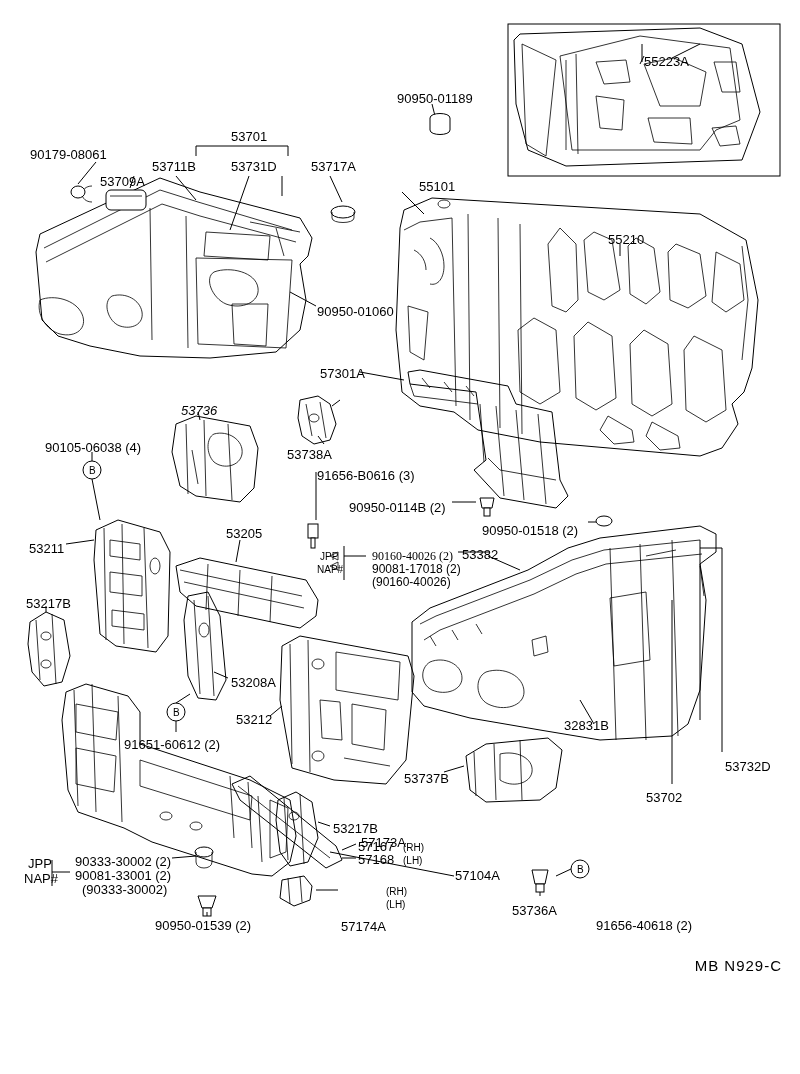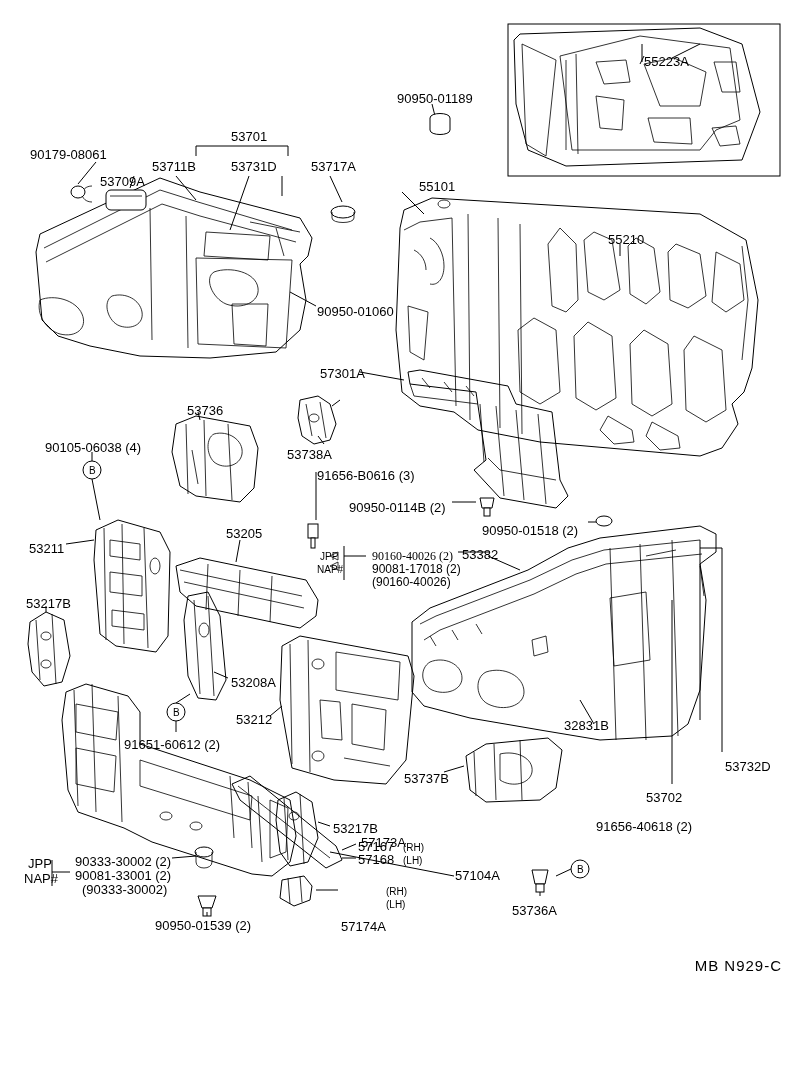--- a/index.html
+++ b/index.html
@@ -359,21 +359,21 @@
 <div class="lbl" style="left: 30px; top: 148px;">90179-08061</div>
 <div class="lbl" style="left: 231px; top: 130px;">53701</div>
 <div class="lbl" style="left: 152px; top: 160px;">53711B</div>
 <div class="lbl" style="left: 231px; top: 160px;">53731D</div>
 <div class="lbl" style="left: 311px; top: 160px;">53717A</div>
 <div class="lbl" style="left: 100px; top: 175px;">53709A</div>
 <div class="lbl" style="left: 383px; top: 180px; margin-left: 36px;">55101</div>
 <div class="lbl" style="left: 608px; top: 233px;">55210</div>
 <div class="lbl" style="left: 317px; top: 305px;">90950-01060</div>
 <div class="lbl" style="left: 320px; top: 367px;">57301A</div>
-<div class="lbl" style="left: 187px; top: 404px;">53736</div>
+<div class="lbl" style="left: 181px; top: 404px; font-style: italic;">53736</div>
 <div class="lbl" style="left: 287px; top: 448px;">53738A</div>
 <div class="lbl" style="left: 45px; top: 441px;">90105-06038 (4)</div>
 <div class="lbl" style="left: 317px; top: 469px;">91656-B0616 (3)</div>
 <div class="lbl" style="left: 349px; top: 501px;">90950-0114B (2)</div>
 <div class="lbl" style="left: 482px; top: 524px;">90950-01518 (2)</div>
 <div class="lbl" style="left: 226px; top: 527px;">53205</div>
 <div class="lbl" style="left: 29px; top: 542px;">53211</div>
 <div class="lbl" style="left: 462px; top: 548px;">53382</div>
 <div class="lbl sm" style="left: 320px; top: 550px;">JPP</div>
 <div class="lbl sm" style="left: 317px; top: 563px;">NAP#</div>
@@ -387,21 +387,21 @@
 <div class="lbl" style="left: 564px; top: 719px;">32831B</div>
 <div class="lbl" style="left: 725px; top: 760px;">53732D</div>
 <div class="lbl" style="left: 646px; top: 791px;">53702</div>
 <div class="lbl" style="left: 404px; top: 772px;">53737B</div>
 <div class="lbl" style="left: 333px; top: 822px;">53217B</div>
 <div class="lbl" style="left: 358px; top: 840px;">57167</div>
 <div class="lbl sm" style="left: 403px; top: 841px;">(RH)</div>
 <div class="lbl" style="left: 358px; top: 853px;">57168</div>
 <div class="lbl sm" style="left: 403px; top: 854px;">(LH)</div>
 <div class="lbl" style="left: 455px; top: 869px;">57104A</div>
-<div class="lbl" style="left: 596px; top: 820px;">91656-40618 (2)</div>
+<div class="lbl" style="left: 596px; top: 919px;">91656-40618 (2)</div>
 <div class="lbl" style="left: 28px; top: 857px;">JPP</div>
 <div class="lbl" style="left: 24px; top: 872px;">NAP#</div>
 <div class="lbl" style="left: 75px; top: 855px;">90333-30002 (2)</div>
 <div class="lbl" style="left: 75px; top: 869px;">90081-33001 (2)</div>
 <div class="lbl" style="left: 82px; top: 883px;">(90333-30002)</div>
 <div class="lbl" style="left: 341px; top: 836px; margin-left: 20px;">57173A</div>
 <div class="lbl sm" style="left: 386px; top: 885px;">(RH)</div>
 <div class="lbl" style="left: 341px; top: 920px;">57174A</div>
 <div class="lbl sm" style="left: 386px; top: 898px;">(LH)</div>
 <div class="lbl" style="left: 512px; top: 904px;">53736A</div>

